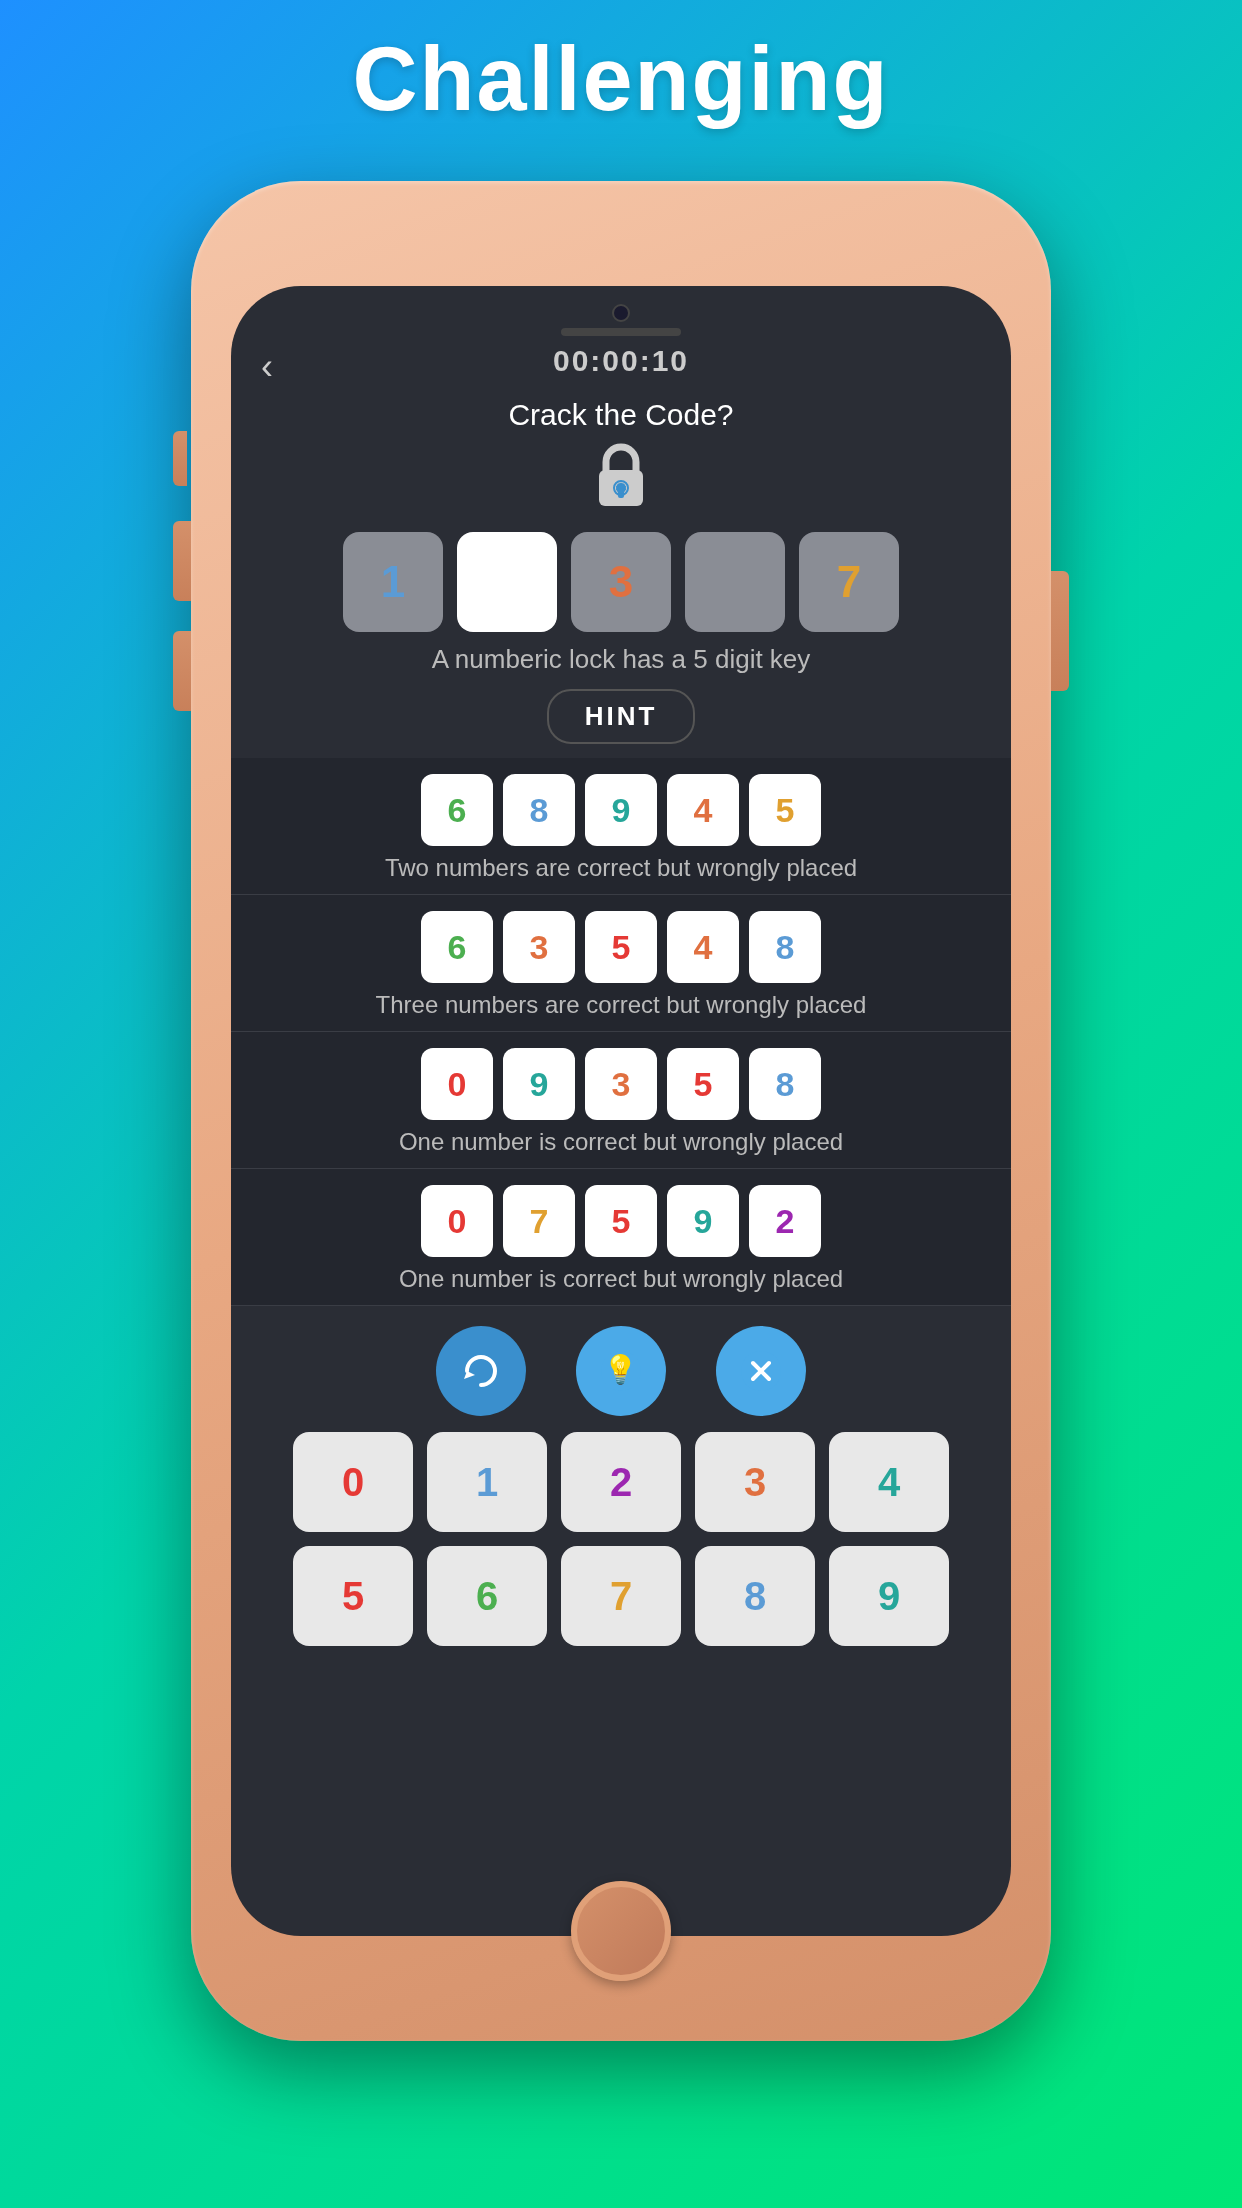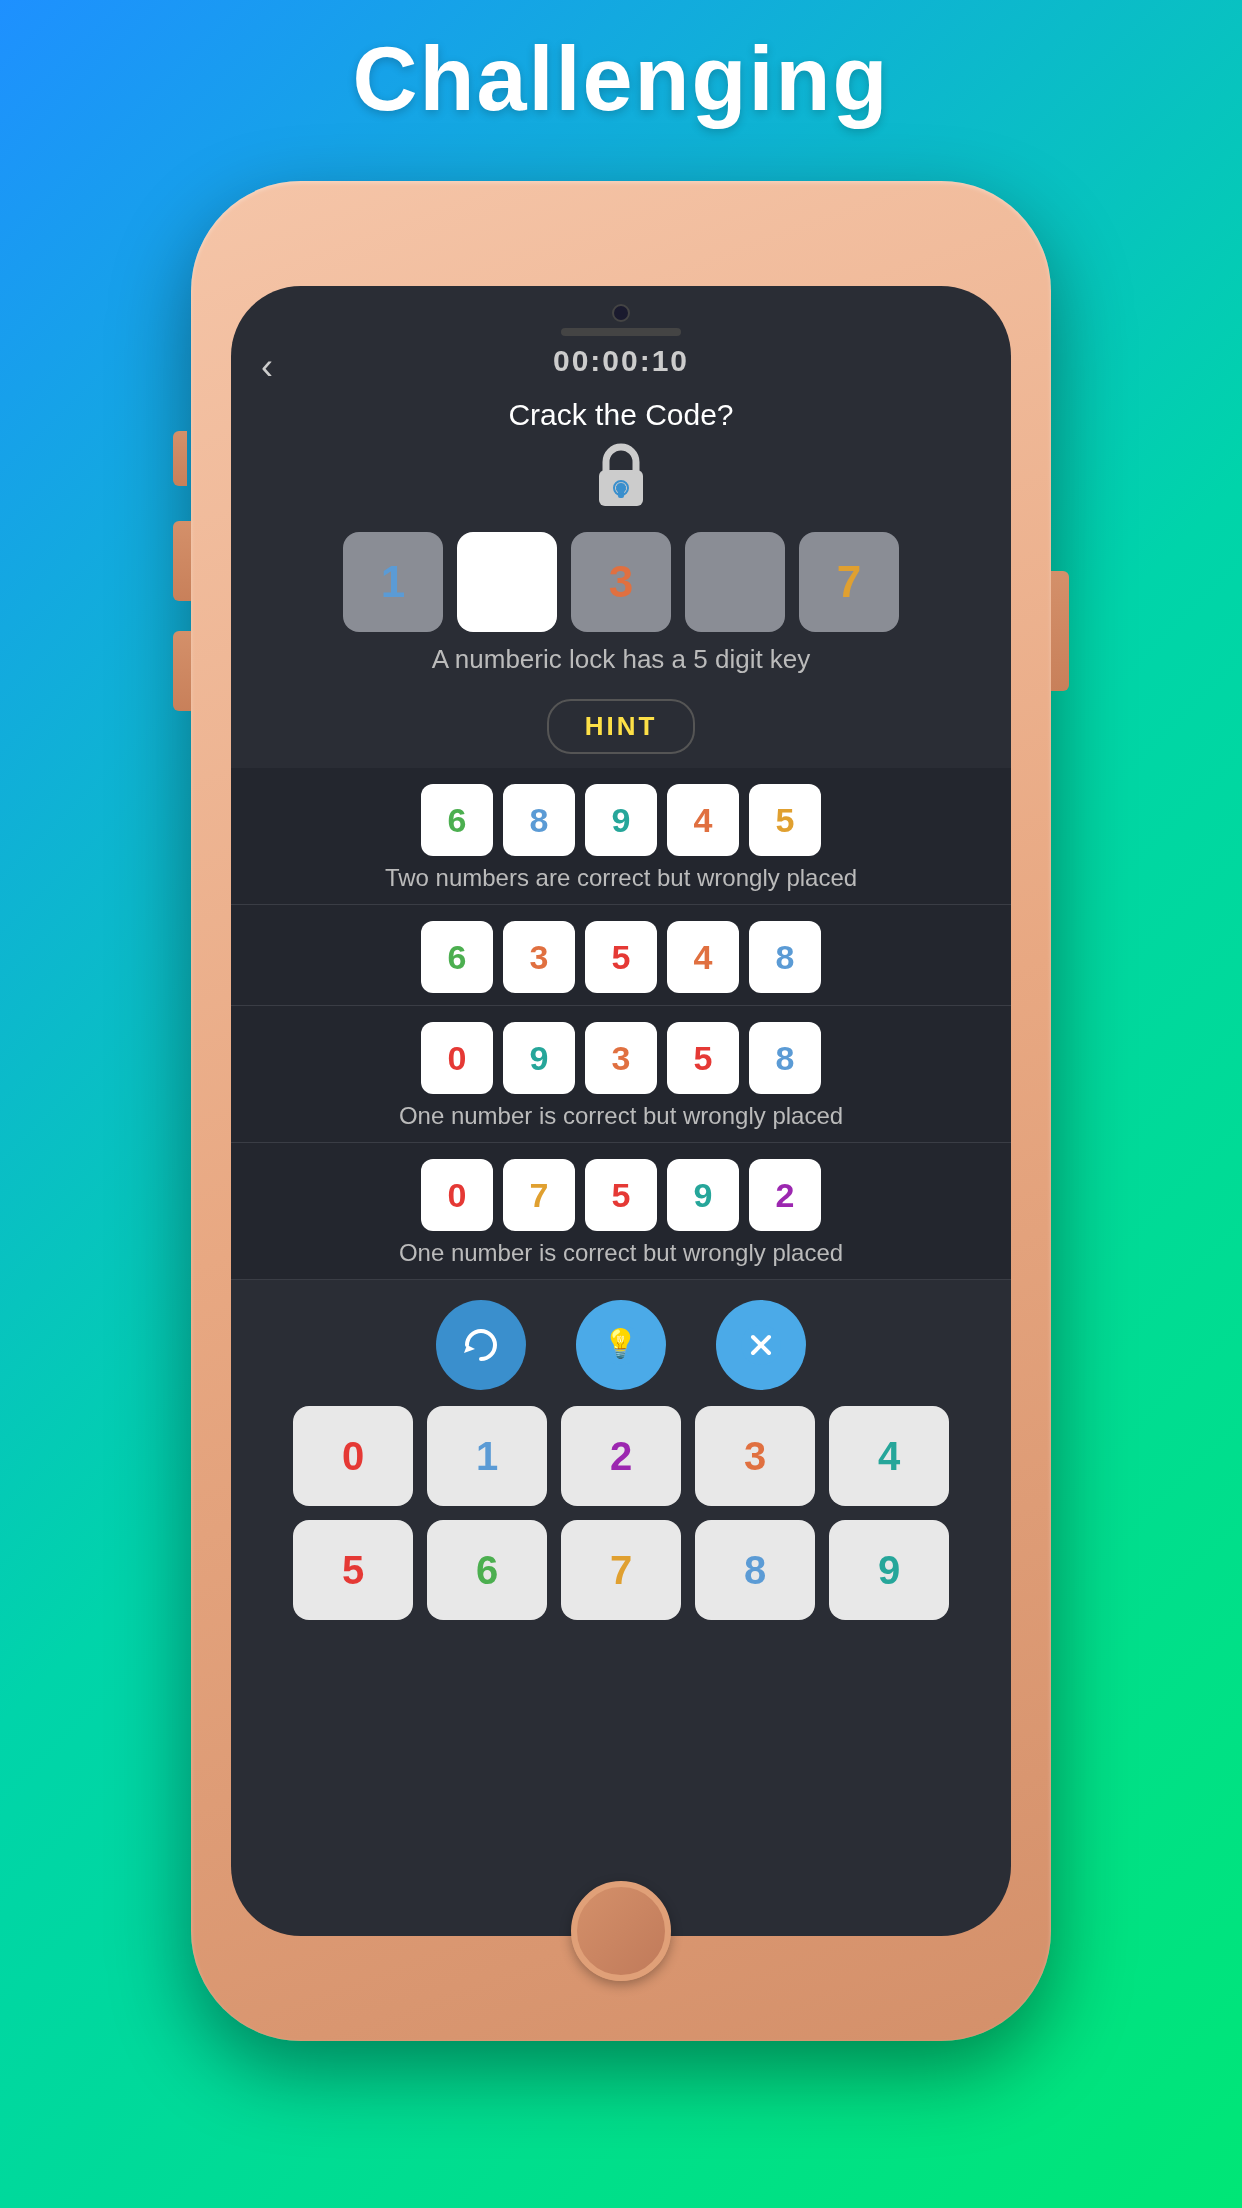--- a/index.html
+++ b/index.html
@@ -159,25 +159,25 @@
       font-size: 26px;
       margin-top: 12px;
       text-align: center;
     }
 
     
     .hint-btn {
       background: #2a2d35;
       border: 2px solid #555;
       border-radius: 24px;
-      color: #fde047;
+      color: #ffffff;
       font-size: 26px;
       font-weight: 700;
       padding: 10px 36px;
-      margin-top: 24px;
+      margin-top: 14px;
       letter-spacing: 3px;
       cursor: pointer;
     }
 
     
     .clues-container {
       width: 100%;
       margin-top: 14px;
       display: flex;
       flex-direction: column;
@@ -375,20 +375,21 @@
           <div class="clue-digit">
               <span class="c-red">5</span>
             </div>
           <div class="clue-digit">
               <span class="c-orange">4</span>
             </div>
           <div class="clue-digit">
               <span class="c-blue">8</span>
             </div>
         </div>
+        <div class="clue-text">Three numbers are correct but wrongly placed</div>
       </div>
 
       <div class="clue-row">
         <div class="clue-digits">
           <div class="clue-digit">
               <span class="c-red">0</span>
             </div>
           <div class="clue-digit">
               <span class="c-teal">9</span>
             </div>

